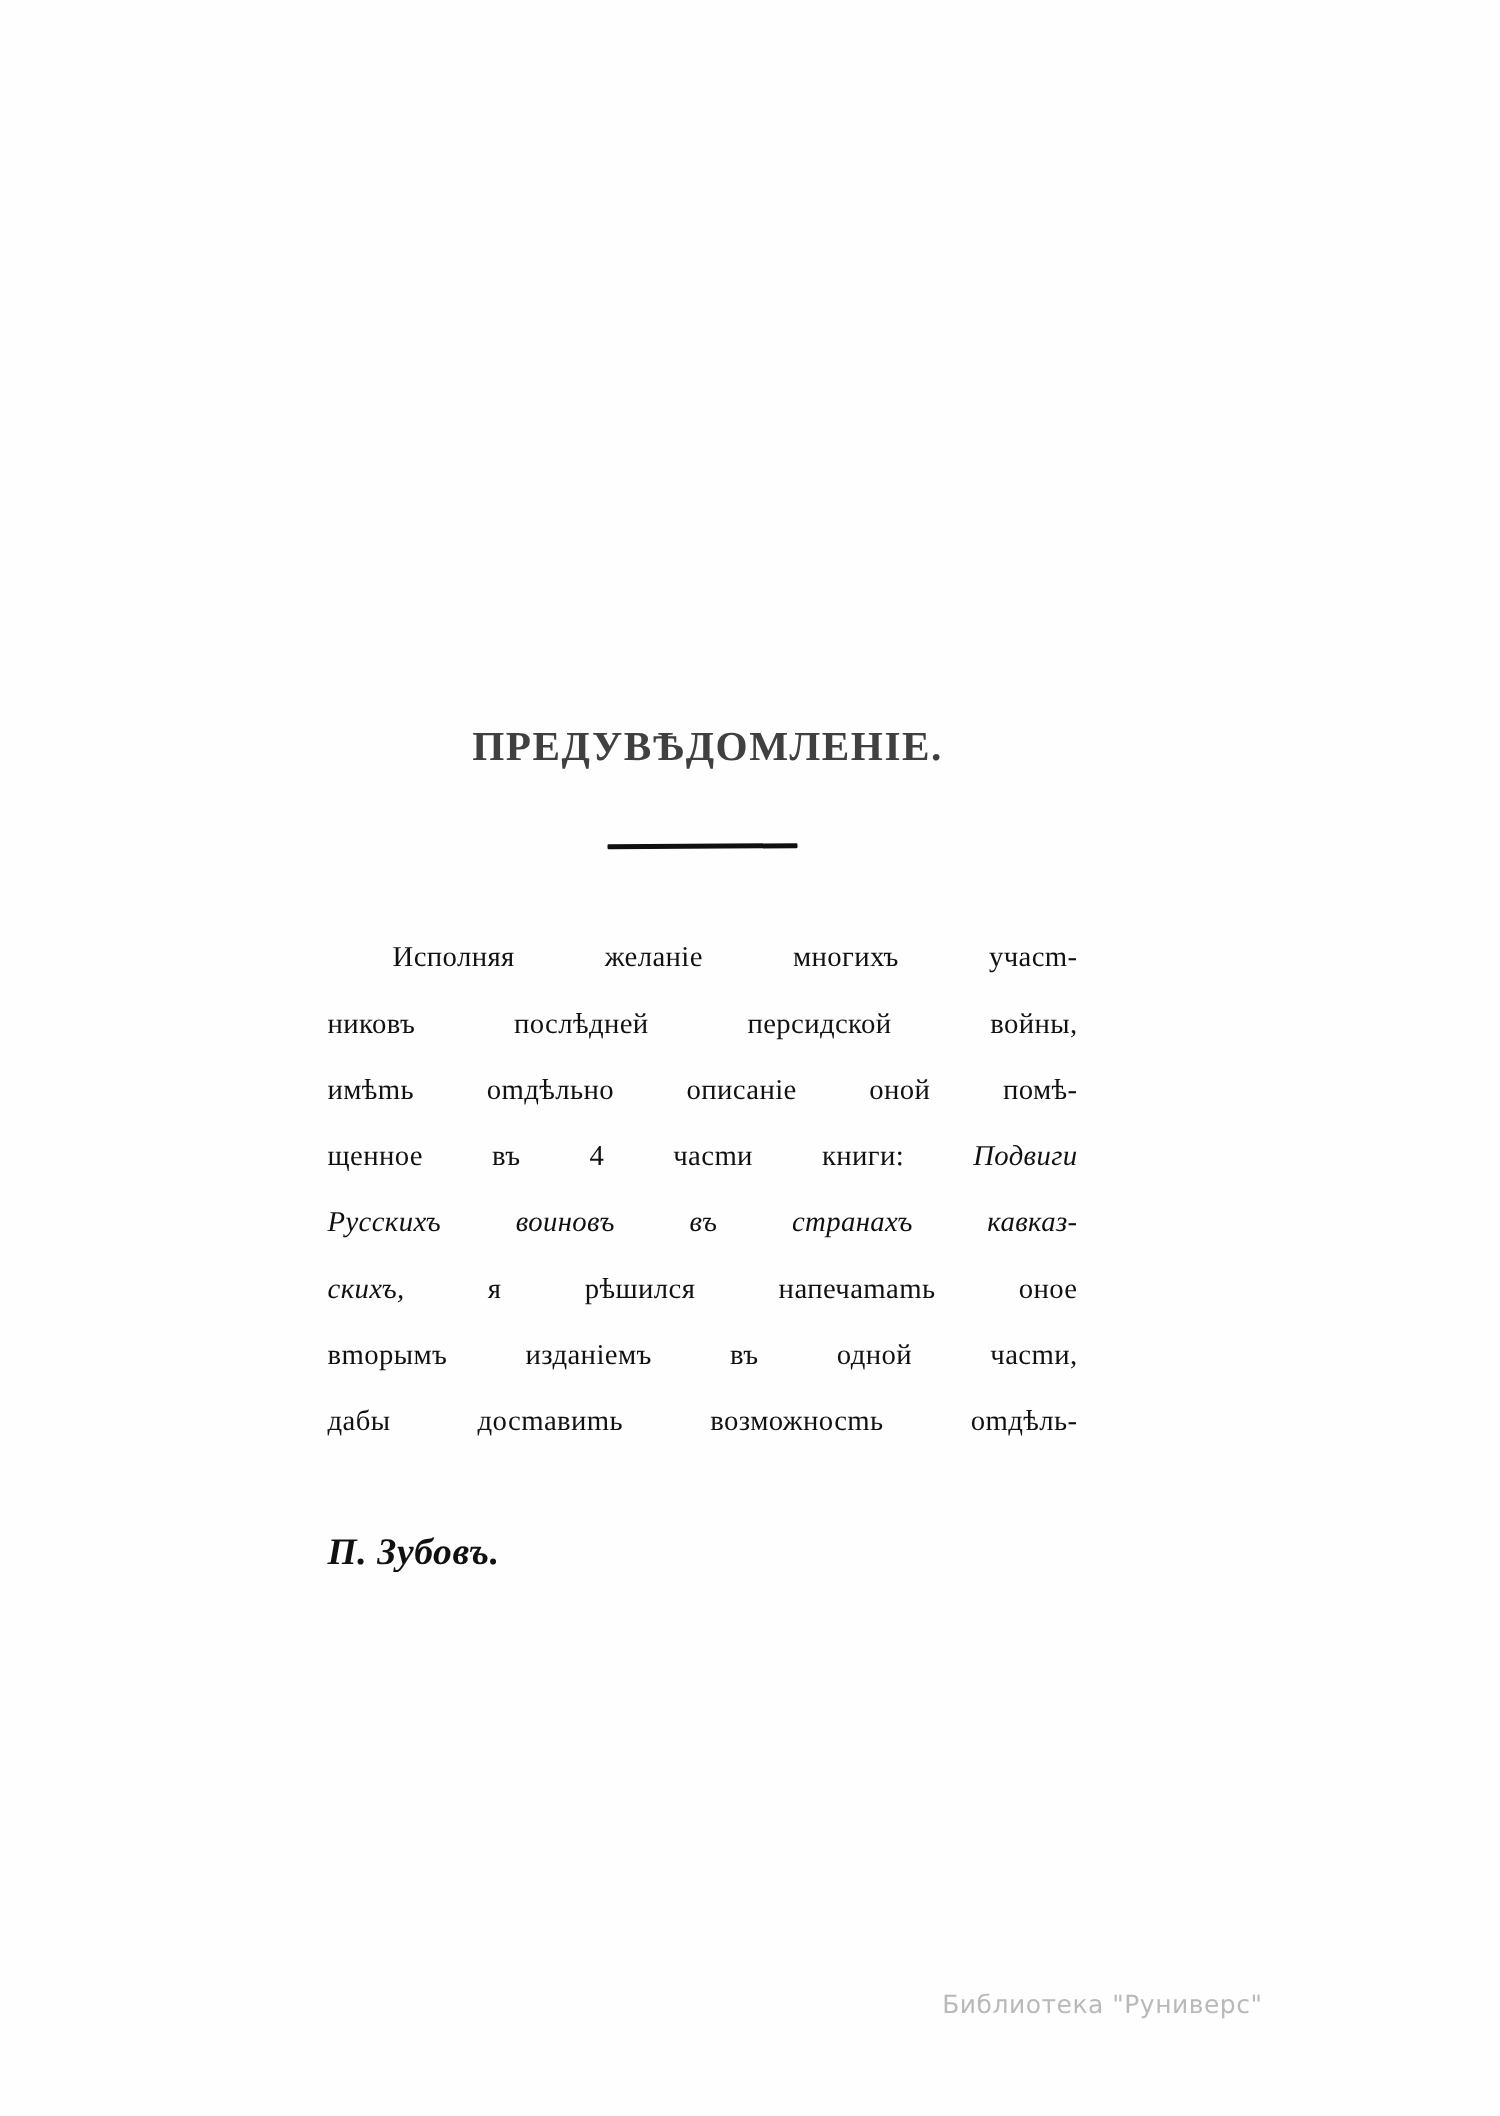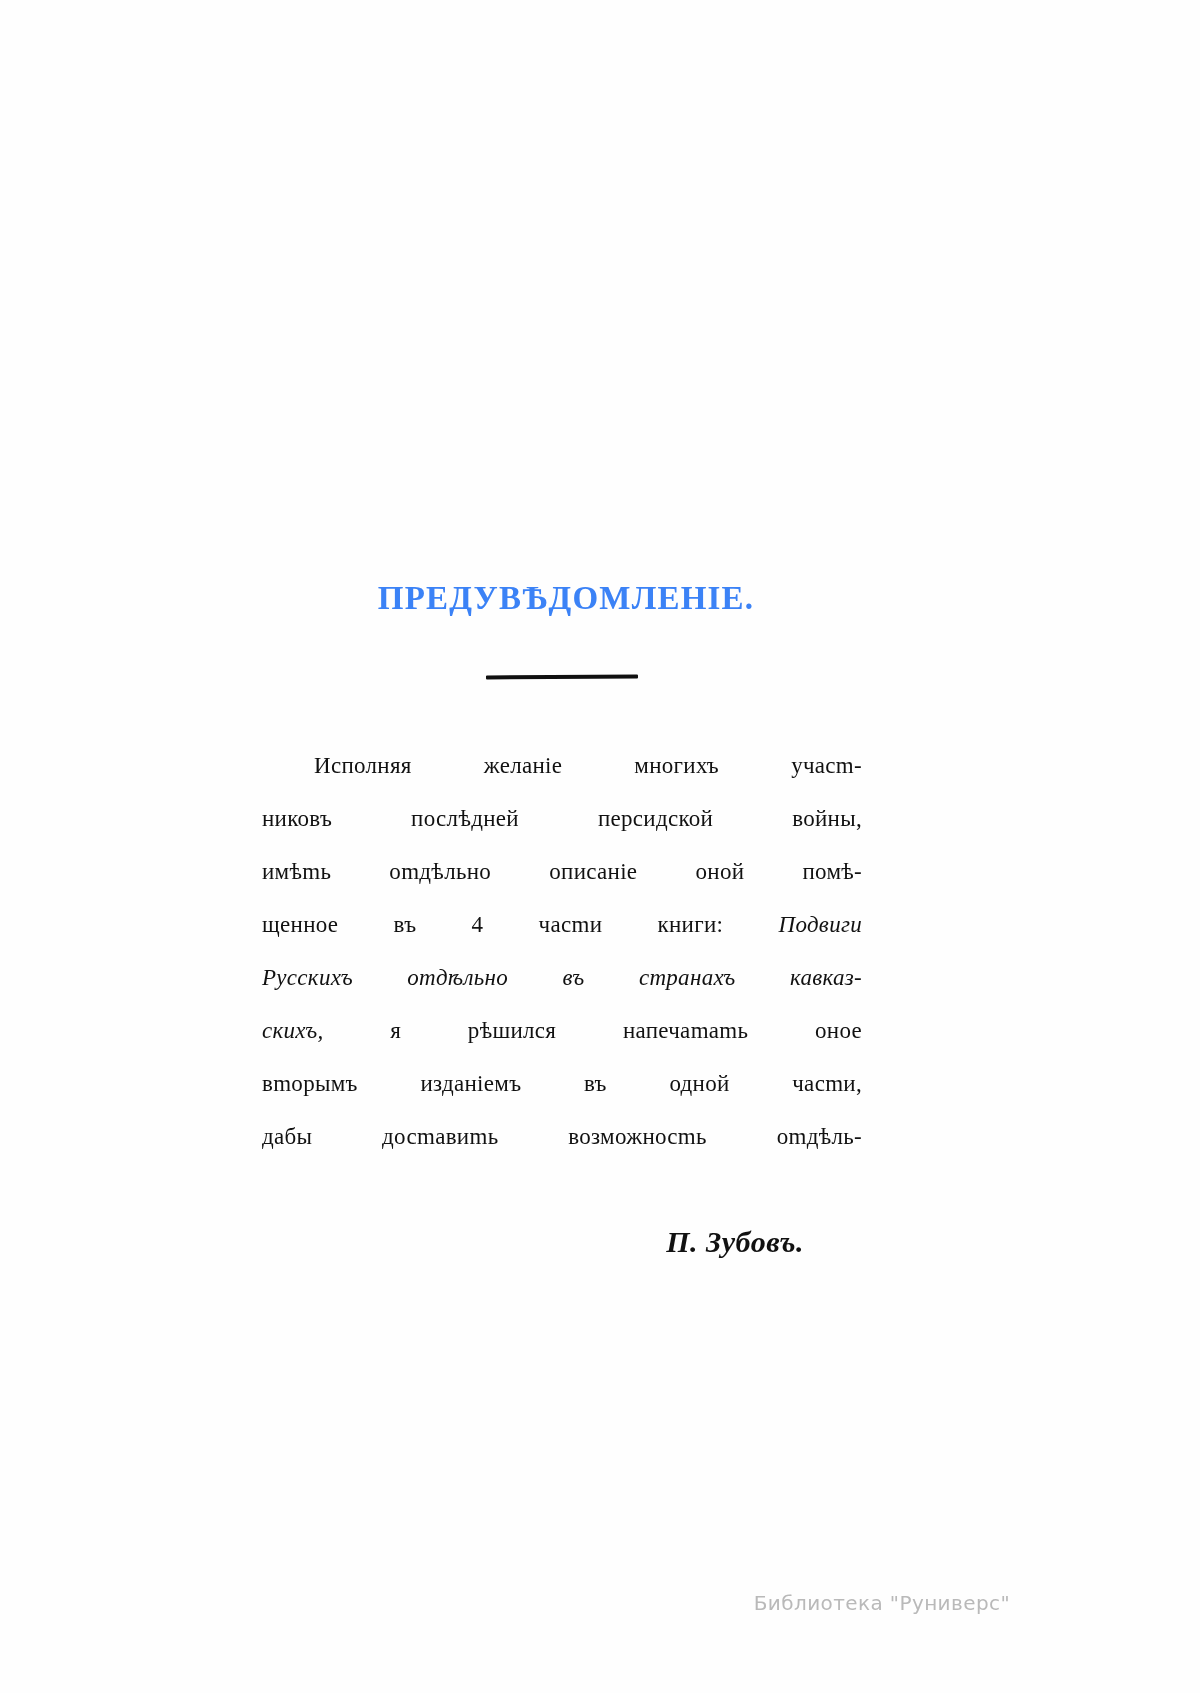--- a/index.html
+++ b/index.html
@@ -28,21 +28,21 @@
     top: 580px;
     width: 600px;
   }
 
   .doc-title {
     font-family: "Liberation Serif", serif;
     font-weight: bold;
     font-size: 33px;
     letter-spacing: 1.2px;
     text-align: center;
-    color: #3b82f6;
+    color: #404040;
     margin: 0;
     padding-left: 8px;
   }
 
   .rule-wrap {
     display: flex;
     justify-content: center;
     margin-top: 58px;
   }
   .rule {
@@ -76,21 +76,20 @@
     text-align: left;
     text-align-last: left;
   }
 
   .ital {
     font-style: italic;
   }
 
   .signature {
     margin-top: 62px;
-    text-align: right;
     padding-right: 58px;
     font-size: 30px;
     font-style: italic;
     font-weight: bold;
     letter-spacing: 0.5px;
   }
 
   .watermark {
     position: absolute;
     right: 190px;
@@ -113,21 +112,21 @@
 
     <div class="rule-wrap">
       <div class="rule"></div>
     </div>
 
     <div class="body-text">
       <span class="indent-line">Исполняя желаніе многихъ учасm-</span>
       <span class="indent-line">никовъ послѣдней персидской войны,</span>
       <span class="indent-line">имѣmь оmдѣльно описаніе оной помѣ-</span>
       <span class="indent-line"><span>щенное въ 4 часmи книги: </span><span class="ital">Подвиги</span></span>
-      <span class="indent-line ital">Русскихъ оmдѣльно въ странахъ кавказ-</span>
+      <span class="indent-line ital">Русскихъ воиновъ въ странахъ кавказ-</span>
       <span class="indent-line"><span class="ital">скихъ,</span> <span>я рѣшился напечаmаmь оное</span></span>
       <span class="indent-line">вmорымъ изданіемъ въ одной часmи,</span>
       <span class="indent-line">дабы досmавиmь возможносmь оmдѣль-</span>
     </div>
 
     <div class="signature">П. Зубовъ.</div>
   </div>
 
   <div class="watermark">Библиотека "Руниверс"</div>
 </div>

